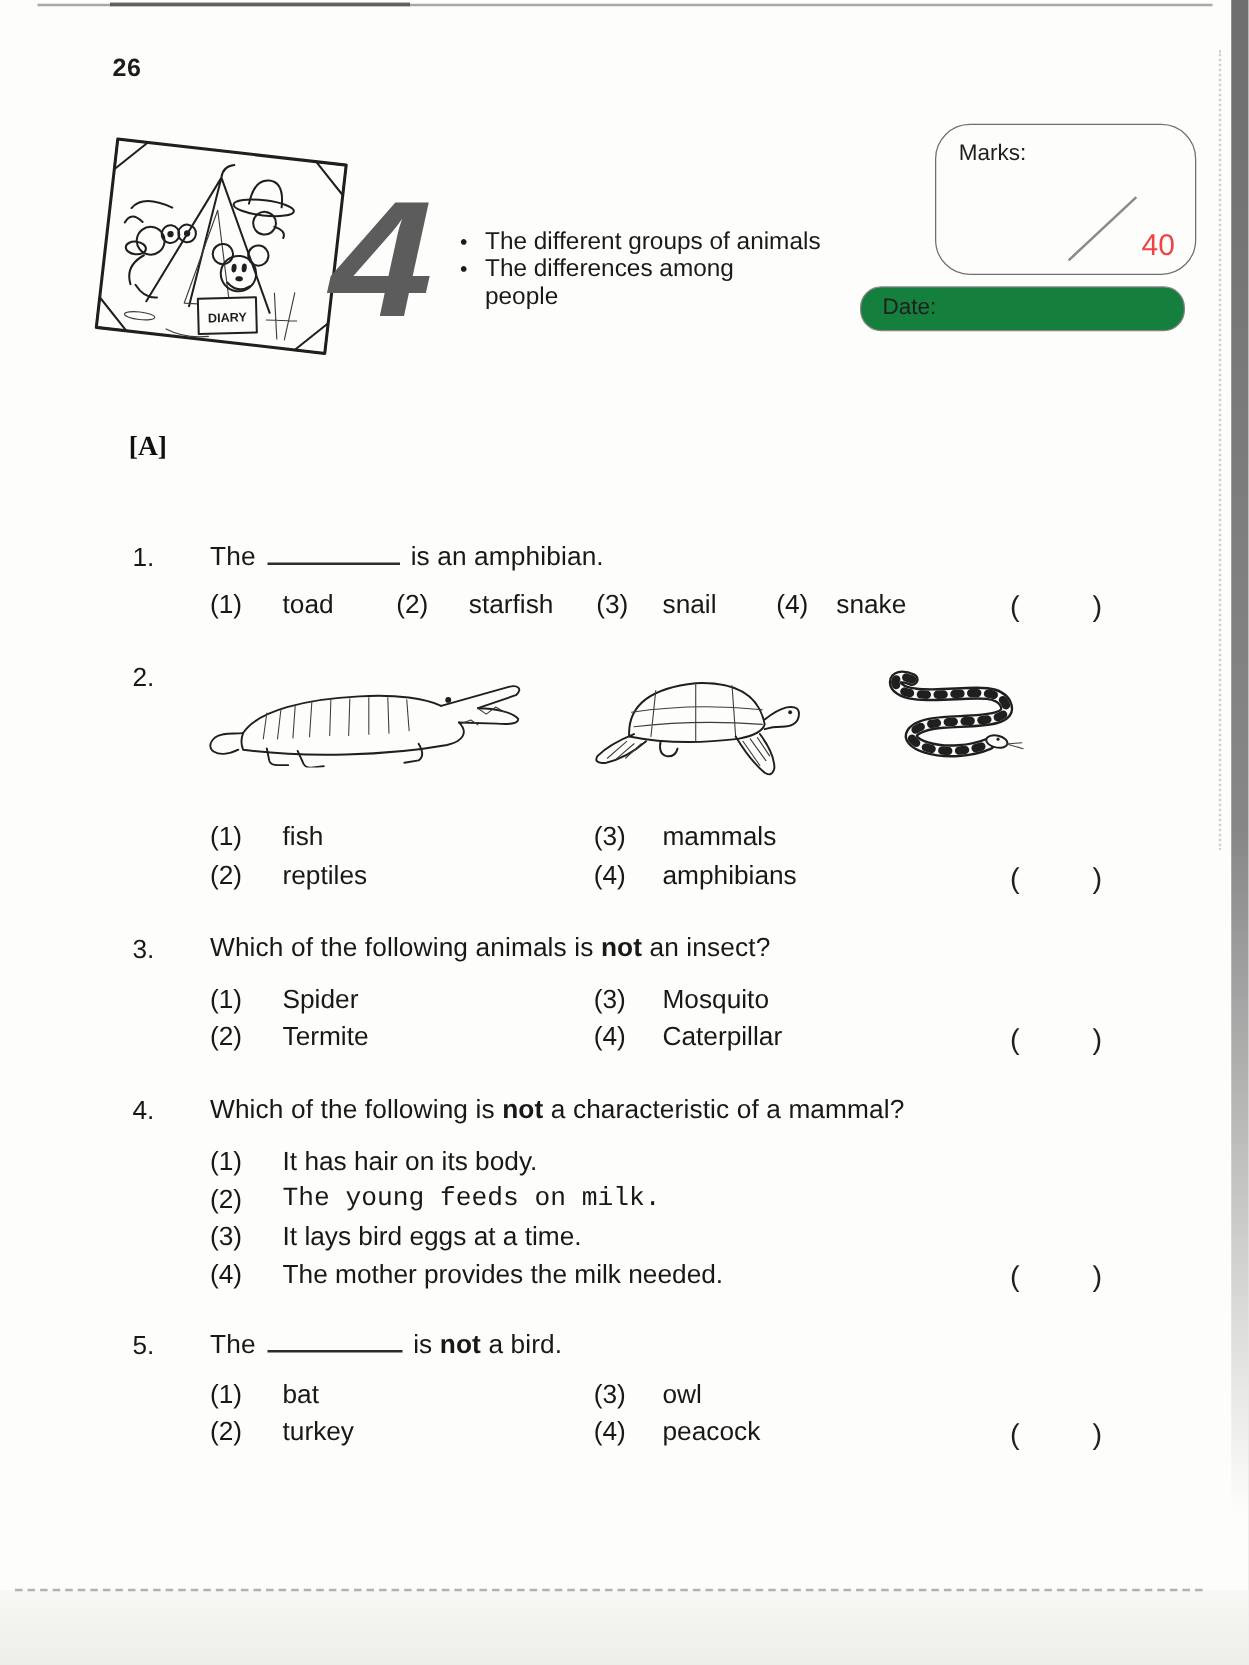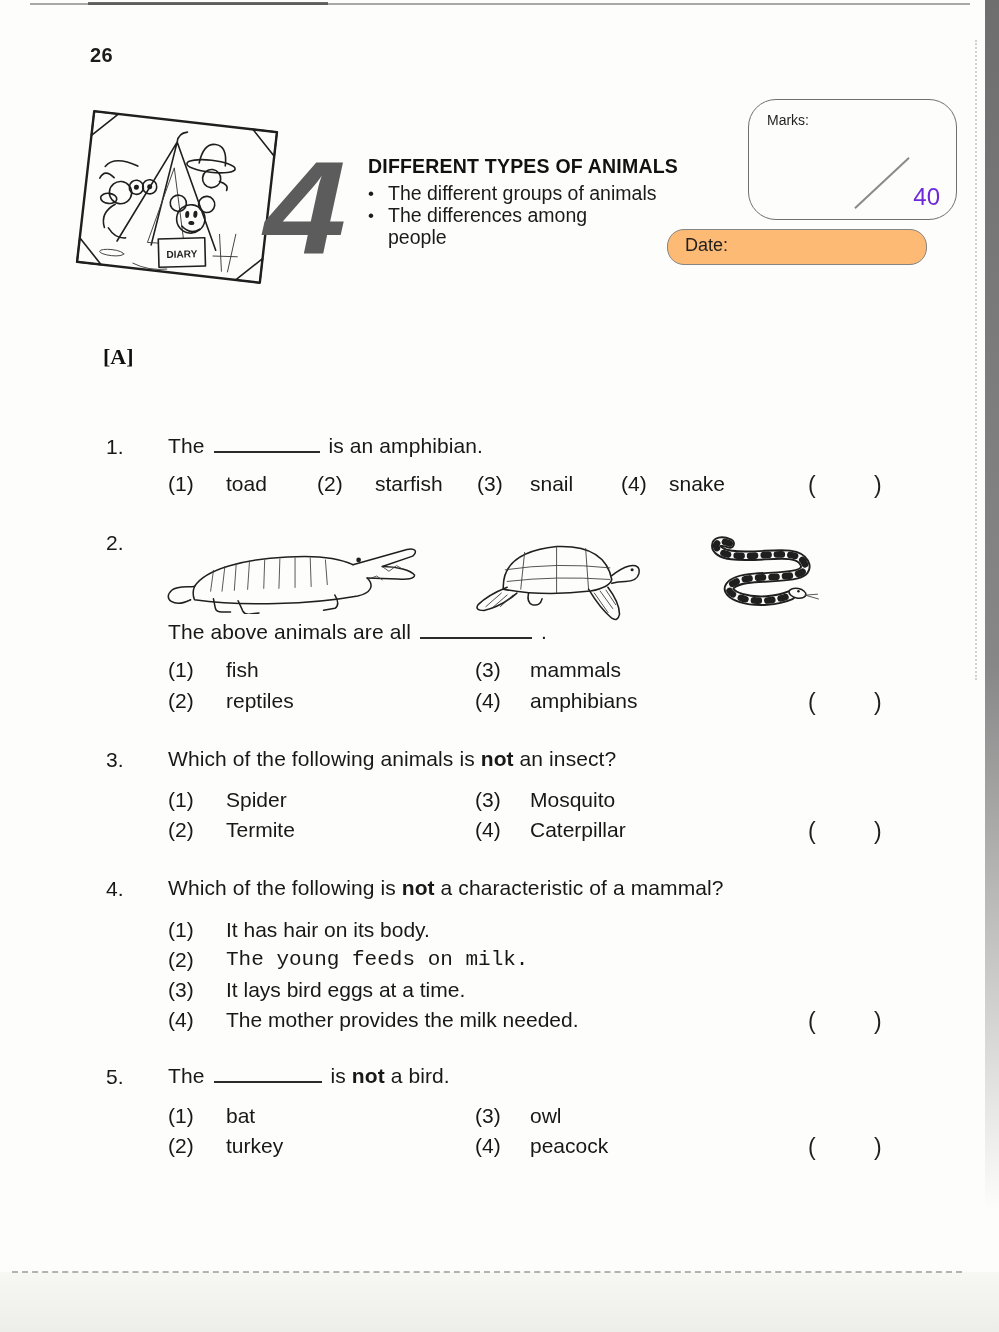--- a/index.html
+++ b/index.html
@@ -27,25 +27,25 @@
     font-style:italic; color:#5c5c5c; transform:scaleX(1.12); transform-origin:left top;}
   .unit-title{left:368px; top:155px; font-size:19.5px; font-weight:800; letter-spacing:.2px; color:#111;}
   .bullet-row{font-size:19.5px; color:#1a1a1a; line-height:22px;}
   .bullet-dot{display:inline-block; width:20px; font-size:17px; vertical-align:top; padding-top:1px;}
   .b1{left:368px; top:182px; white-space:nowrap;}
   .b2{left:368px; top:204px;}
   .b2 .bullet-text{display:inline-block; width:235px;}
 
   .marks-box{left:748px; top:99px; width:207px; height:119px;
     border:1.5px solid #6f6f6f; border-radius:28px; background:#fdfdfb;}
-  .marks-label{left:18px; top:12px; font-size:14px; color:#1f1f1f;}
+  .marks-label{left:18px; top:12px; font-size:18px; color:#1f1f1f;}
   .marks-slash{left:96px; top:82px; width:74px; height:0; border-top:2px solid #8a8a8a; transform:rotate(-43deg);}
-  .marks-total{right:16px; bottom:8px; font-size:24px; color:#6d28d9;}
-  .date-box{left:667px; top:229px; width:258px; height:34px;
-    border:1.3px solid #858585; border-radius:17px; background:#fdba74;}
+  .marks-total{right:16px; bottom:8px; font-size:24px; color:#ef4444;}
+  .date-box{left:688px; top:229px; width:258px; height:34px;
+    border:1.3px solid #858585; border-radius:17px; background:#15803d;}
   .date-label{left:17px; top:5px; font-size:18px; color:#1f1f1f;}
 
   
   .sec-label{left:103px; top:344px; font-family:"Liberation Serif", serif; font-weight:bold; font-size:22px; color:#101010;}
   .sec-instr{left:168px; top:344px; width:722px; font-family:"Liberation Serif", serif;
     font-weight:bold; font-size:22px; line-height:31px; color:#101010; text-align:justify;}
 
   
   .qnum{font-size:21px; color:#181818;}
   .qtext{font-size:21px; color:#181818; letter-spacing:.1px; white-space:nowrap;}
@@ -107,21 +107,20 @@
       <text x="105" y="137" text-anchor="middle" class="diary-text">DIARY</text>
     </g>
 
     <path d="M140,110 l6,36 M156,108 l-4,38 M136,132 l24,-2" class="thin"></path>
     <ellipse cx="36" cy="140" rx="12" ry="3" class="thin"></ellipse>
     <path d="M58,148 q16,6 34,2" class="thin"></path>
   </svg>
 
   <div class="abs big-num">4</div>
 
-  <div class="abs unit-title">DIFFERENT TYPES OF ANIMALS</div>
   <div class="abs bullet-row b1">
     <span class="bullet-dot">•</span><span class="bullet-text">The different groups of animals</span>
   </div>
   <div class="abs bullet-row b2">
     <span class="bullet-dot">•</span><span class="bullet-text">The differences among people</span>
   </div>
 
   <div class="abs marks-box">
     <span class="abs marks-label">Marks:</span>
     <span class="abs marks-slash"></span>
@@ -178,23 +177,20 @@
 
   <svg class="abs illus" style="left:702px; top:534px;" width="126" height="86" viewBox="0 0 130 90">
     <path d="M28,10 C10,2 8,20 30,22 C60,26 98,14 106,30 C114,46 80,44 54,46 C26,48 18,60 40,67 C56,72 78,70 92,64" stroke-width="11"></path>
     <path d="M28,10 C10,2 8,20 30,22 C60,26 98,14 106,30 C114,46 80,44 54,46 C26,48 18,60 40,67 C56,72 78,70 92,64" stroke="#fafaf8" stroke-width="7"></path>
     <path d="M28,10 C10,2 8,20 30,22 C60,26 98,14 106,30 C114,46 80,44 54,46 C26,48 18,60 40,67 C56,72 78,70 92,64" stroke-width="7" stroke-dasharray="5 9"></path>
     <ellipse cx="99" cy="62" rx="9" ry="5" transform="rotate(12 99 62)" fill="#fdfdfb"></ellipse>
     <path d="M107,64 l14,4 M107,64 l13,-1" class="thin"></path>
     <circle cx="100" cy="60" r="1.3" class="fill"></circle>
   </svg>
 
-  <div class="abs qtext" style="left:168px; top:620px;">
-    <span>The above animals are all</span><span class="blank" style="width:112px;"></span><span>.</span>
-  </div>
   <div class="abs" style="left:168px; top:658px; width:720px; height:62px;">
     <span class="abs opt" style="left:0; top:0;">(1)</span>
     <span class="abs opt" style="left:58px; top:0;">fish</span>
     <span class="abs opt" style="left:307px; top:0;">(3)</span>
     <span class="abs opt" style="left:362px; top:0;">mammals</span>
     <span class="abs opt" style="left:0; top:31px;">(2)</span>
     <span class="abs opt" style="left:58px; top:31px;">reptiles</span>
     <span class="abs opt" style="left:307px; top:31px;">(4)</span>
     <span class="abs opt" style="left:362px; top:31px;">amphibians</span>
     <span class="abs bracket" style="left:640px; top:31px;">(</span>

